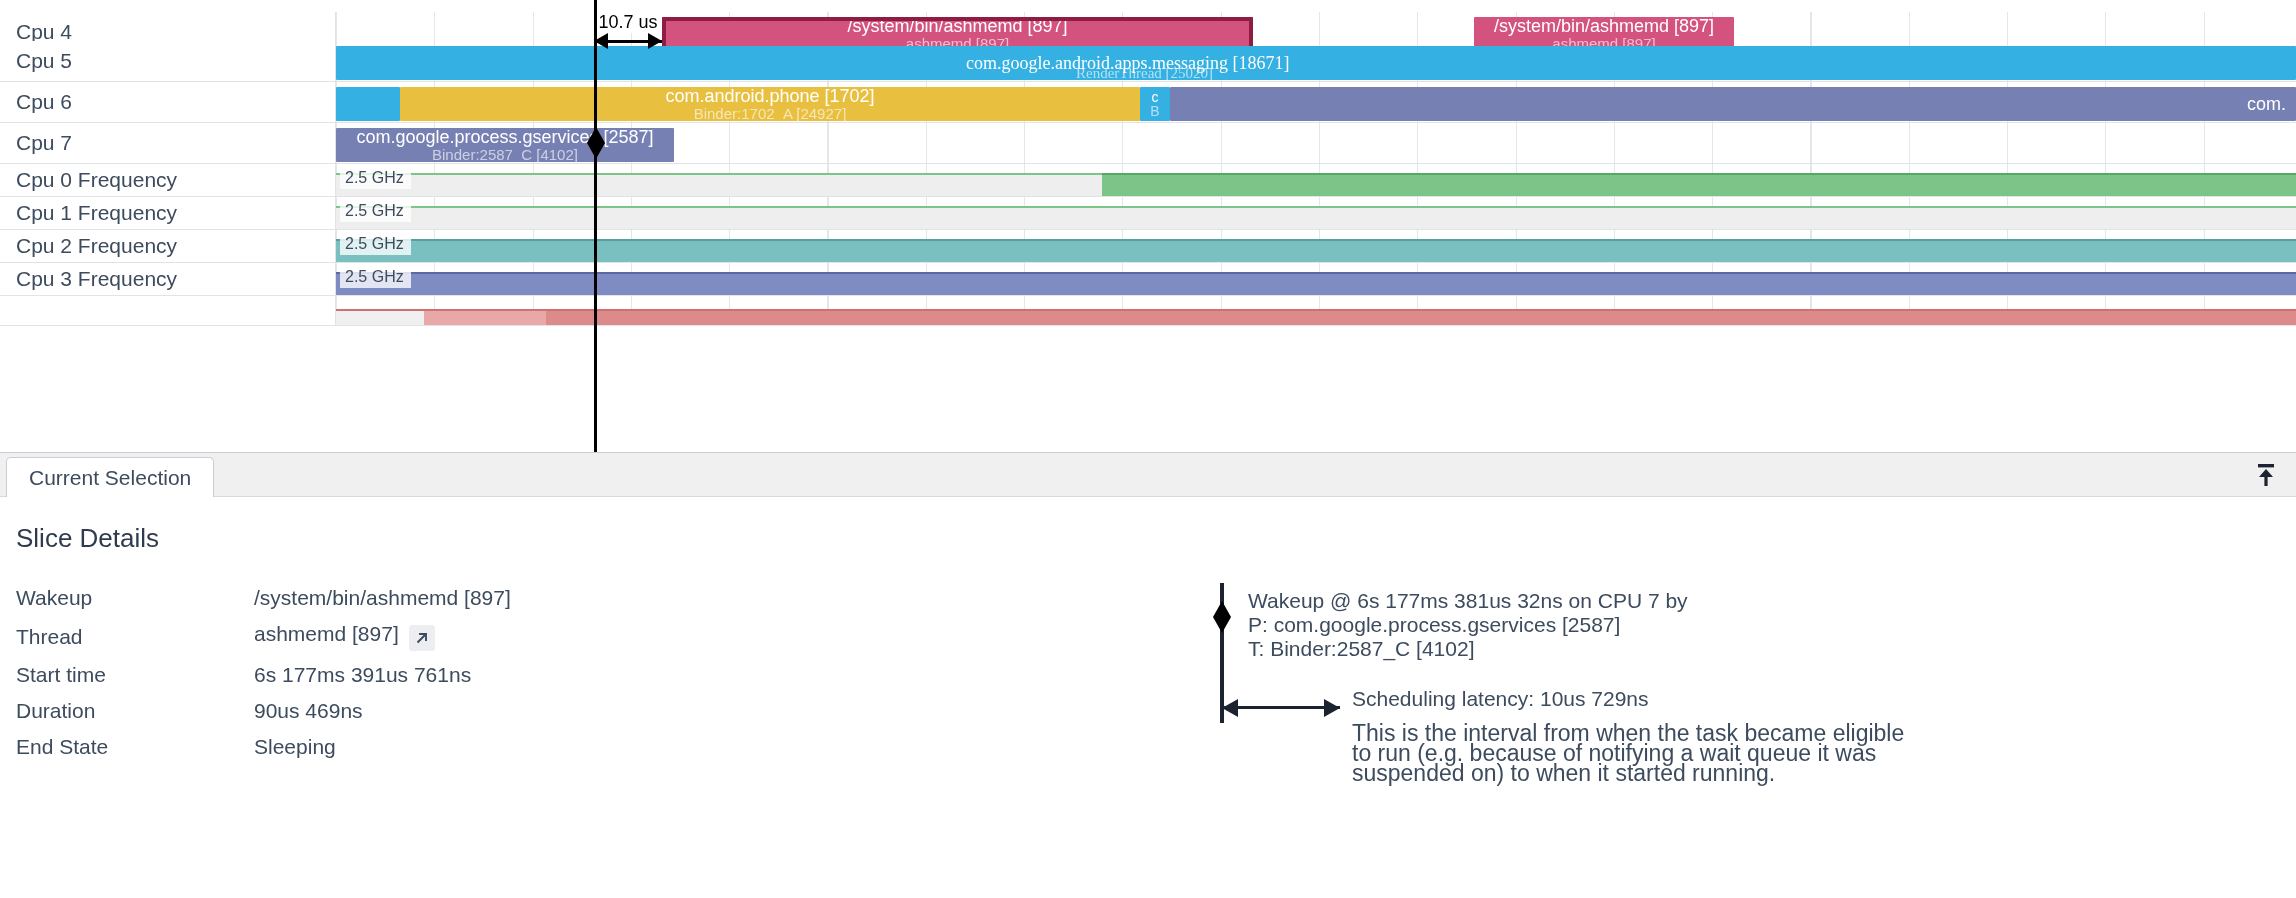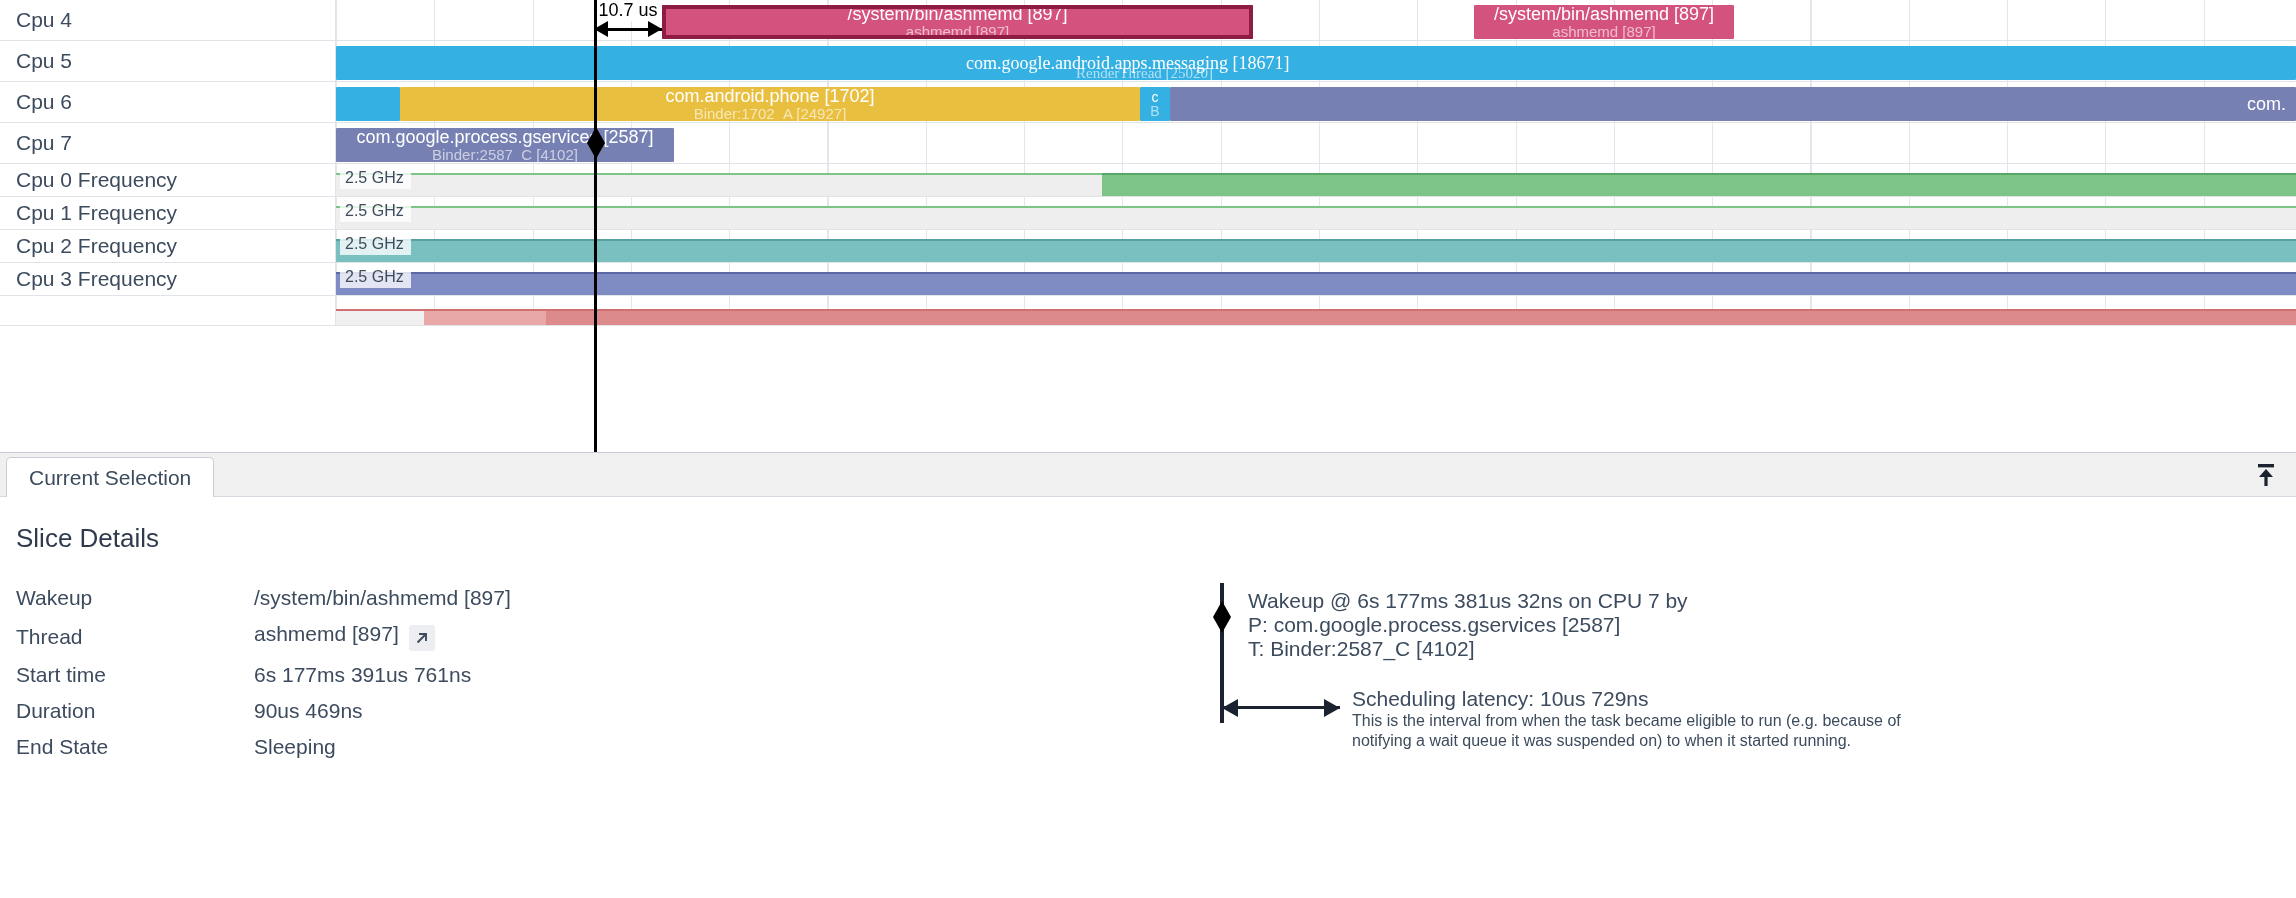--- a/index.html
+++ b/index.html
@@ -210,28 +210,28 @@
 
   #sl-arrow { position: absolute; left: 16px; top: 116px; width: 118px; height: 18px; }
   #sl-arrow .bar { position: absolute; left: 0; right: 0; top: 7px; height: 3px; background: #1b2330; }
   #sl-arrow .ah { position: absolute; top: 0; width: 0; height: 0;
     border-top: 9px solid transparent; border-bottom: 9px solid transparent; }
   #sl-arrow .ah.l { left: 0; border-right: 16px solid #1b2330; }
   #sl-arrow .ah.r { right: 0; border-left: 16px solid #1b2330; }
 
   #sl-lat { position: absolute; left: 146px; top: 104px; }
   #sl-lat .lat-title { font-size: 21px; color: #3c4b5d; white-space: nowrap; }
-  #sl-lat .lat-desc { font-size: 16px; line-height: 20px; color: #3c4b5d; margin-top: 0; max-width: 560px; }
+  #sl-lat .lat-desc { font-size: 23px; line-height: 20px; color: #3c4b5d; margin-top: 12px; max-width: 560px; }
 </style>
 </head>
 <body>
 
 <div id="timeline">
 
-  <div class="track-row" style="top:0px;height:41px;">
+  <div class="track-row" style="top:12px;height:41px;">
     <div class="track-label">Cpu 4</div>
     <div class="track-canvas">
       <div class="grid"></div>
       <div class="slice highlight" style="left:326px;width:591px;background:#d4527e;">
         <span class="s-title">/system/bin/ashmemd [897]</span>
         <span class="s-sub">ashmemd [897]</span>
       </div>
       <div class="slice" style="left:1138px;width:260px;background:#d4527e;">
         <span class="s-title">/system/bin/ashmemd [897]</span>
         <span class="s-sub">ashmemd [897]</span>

